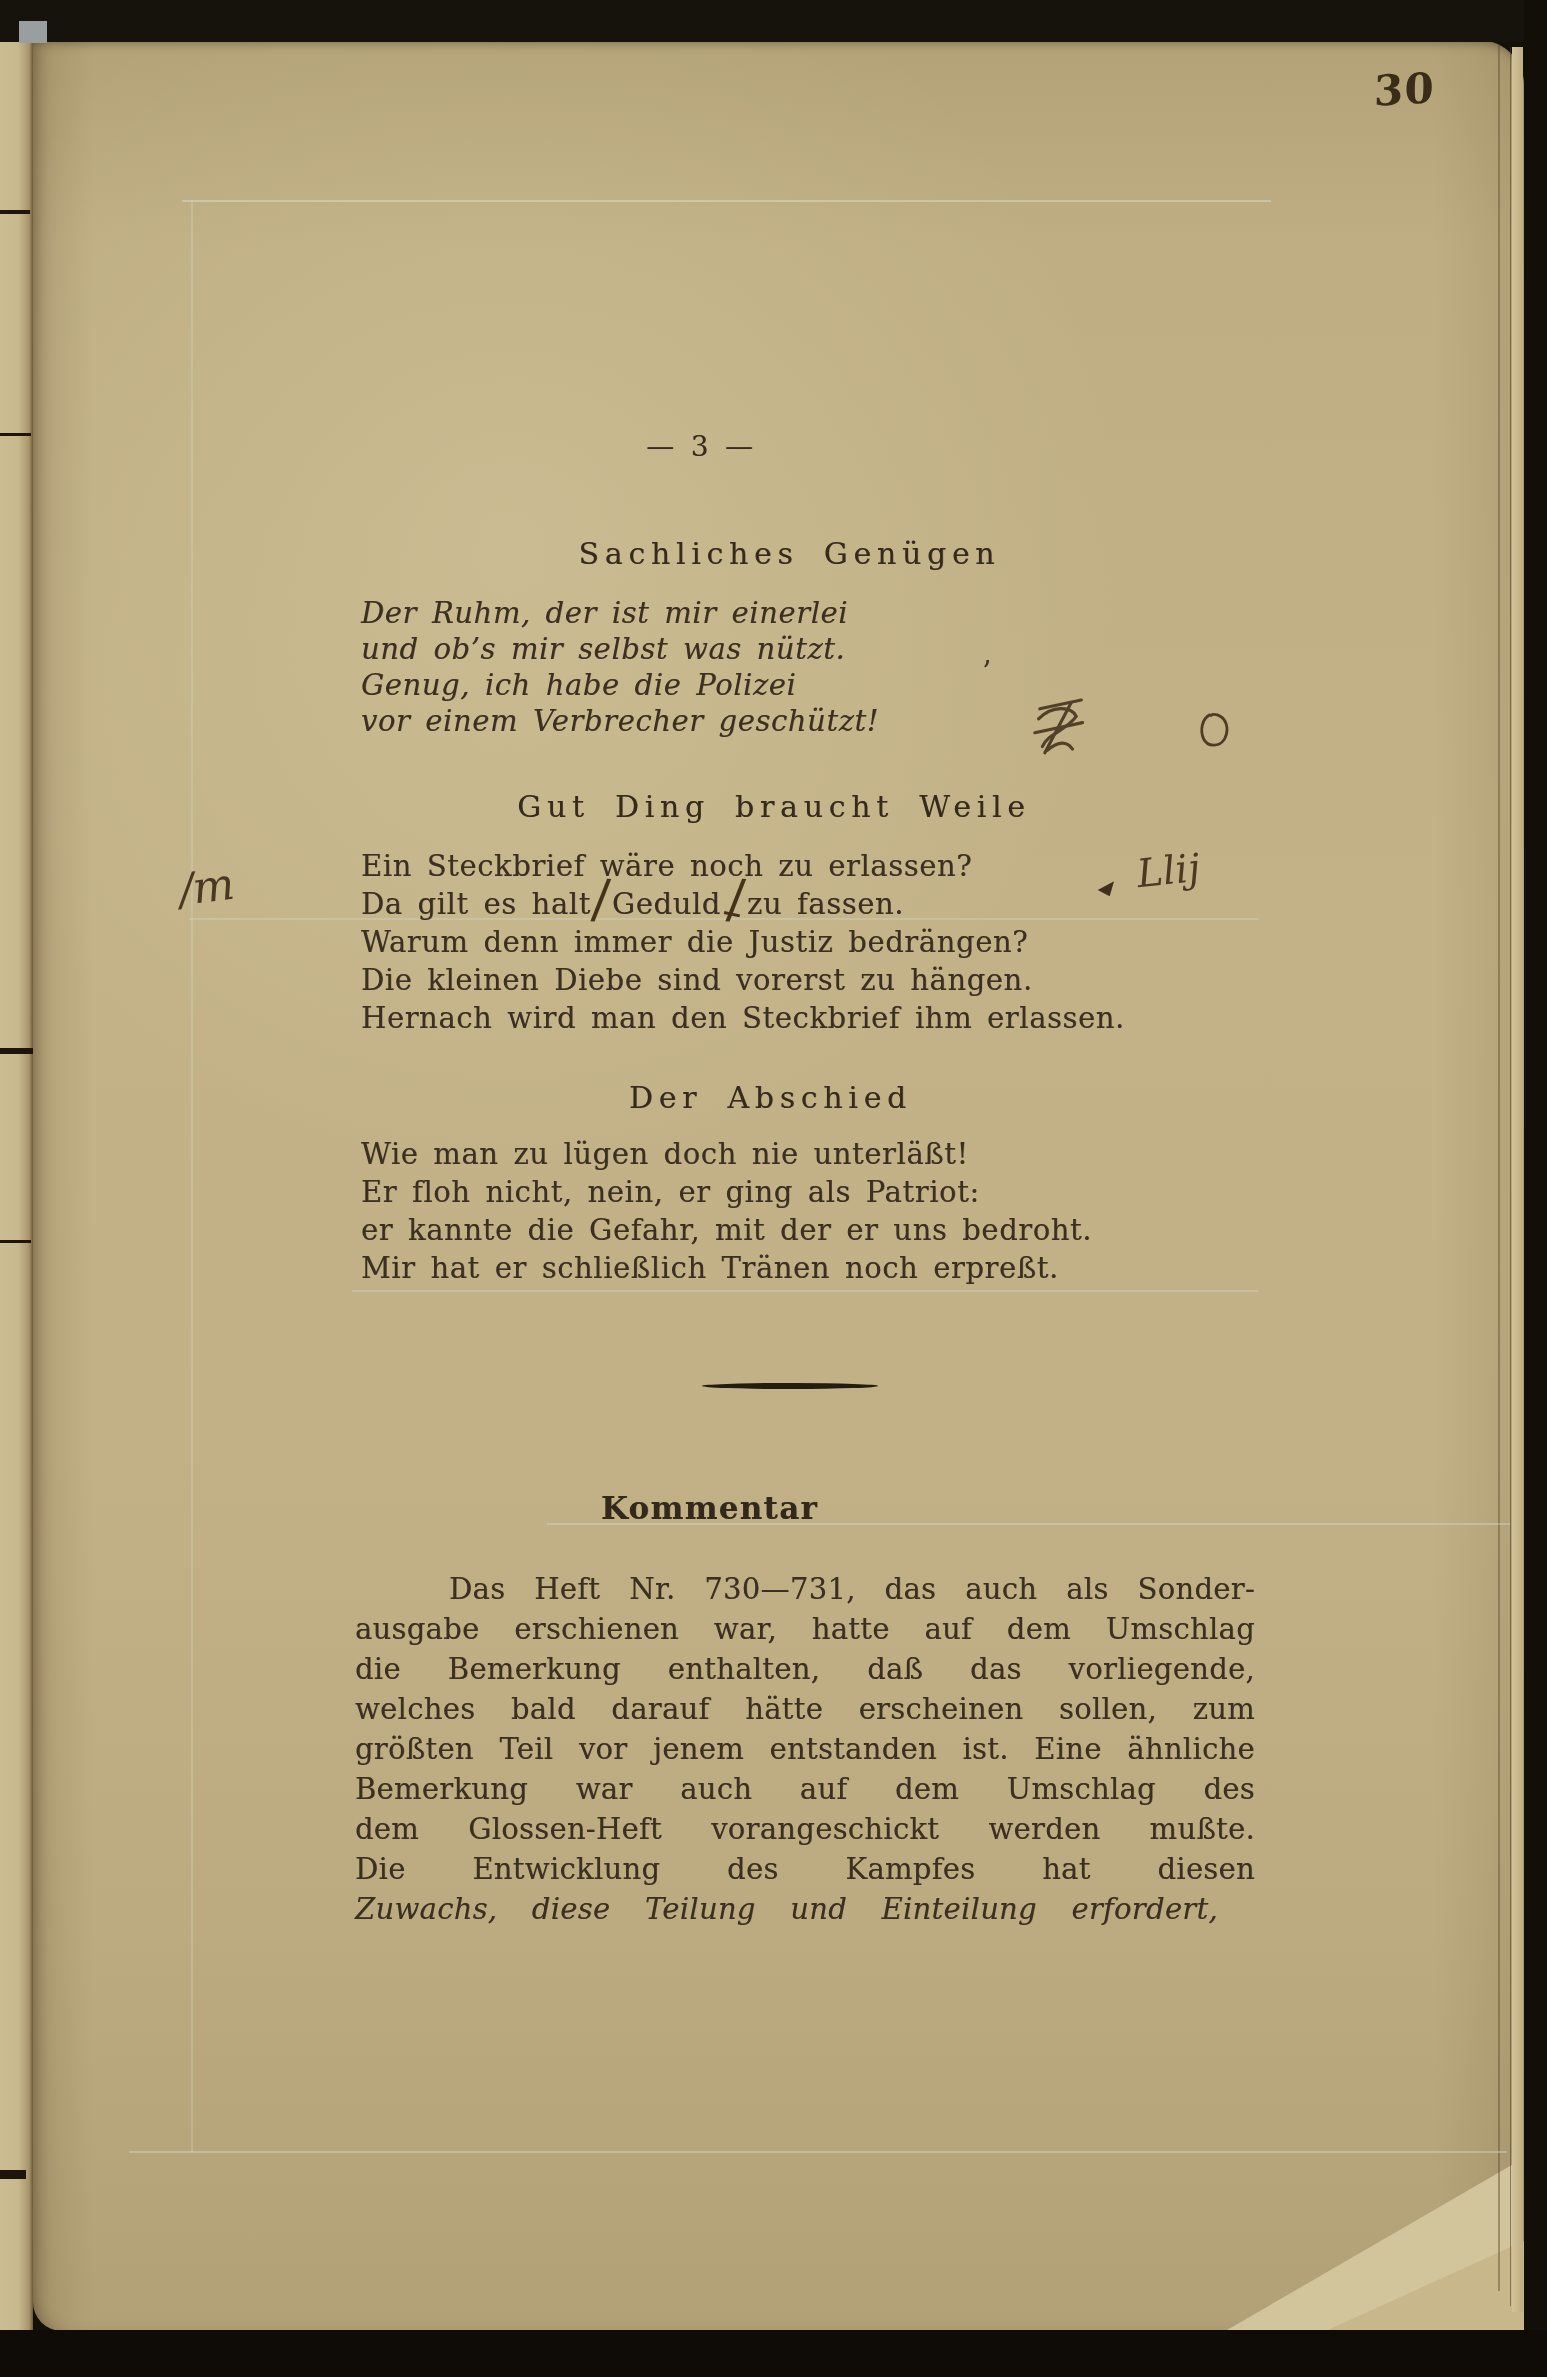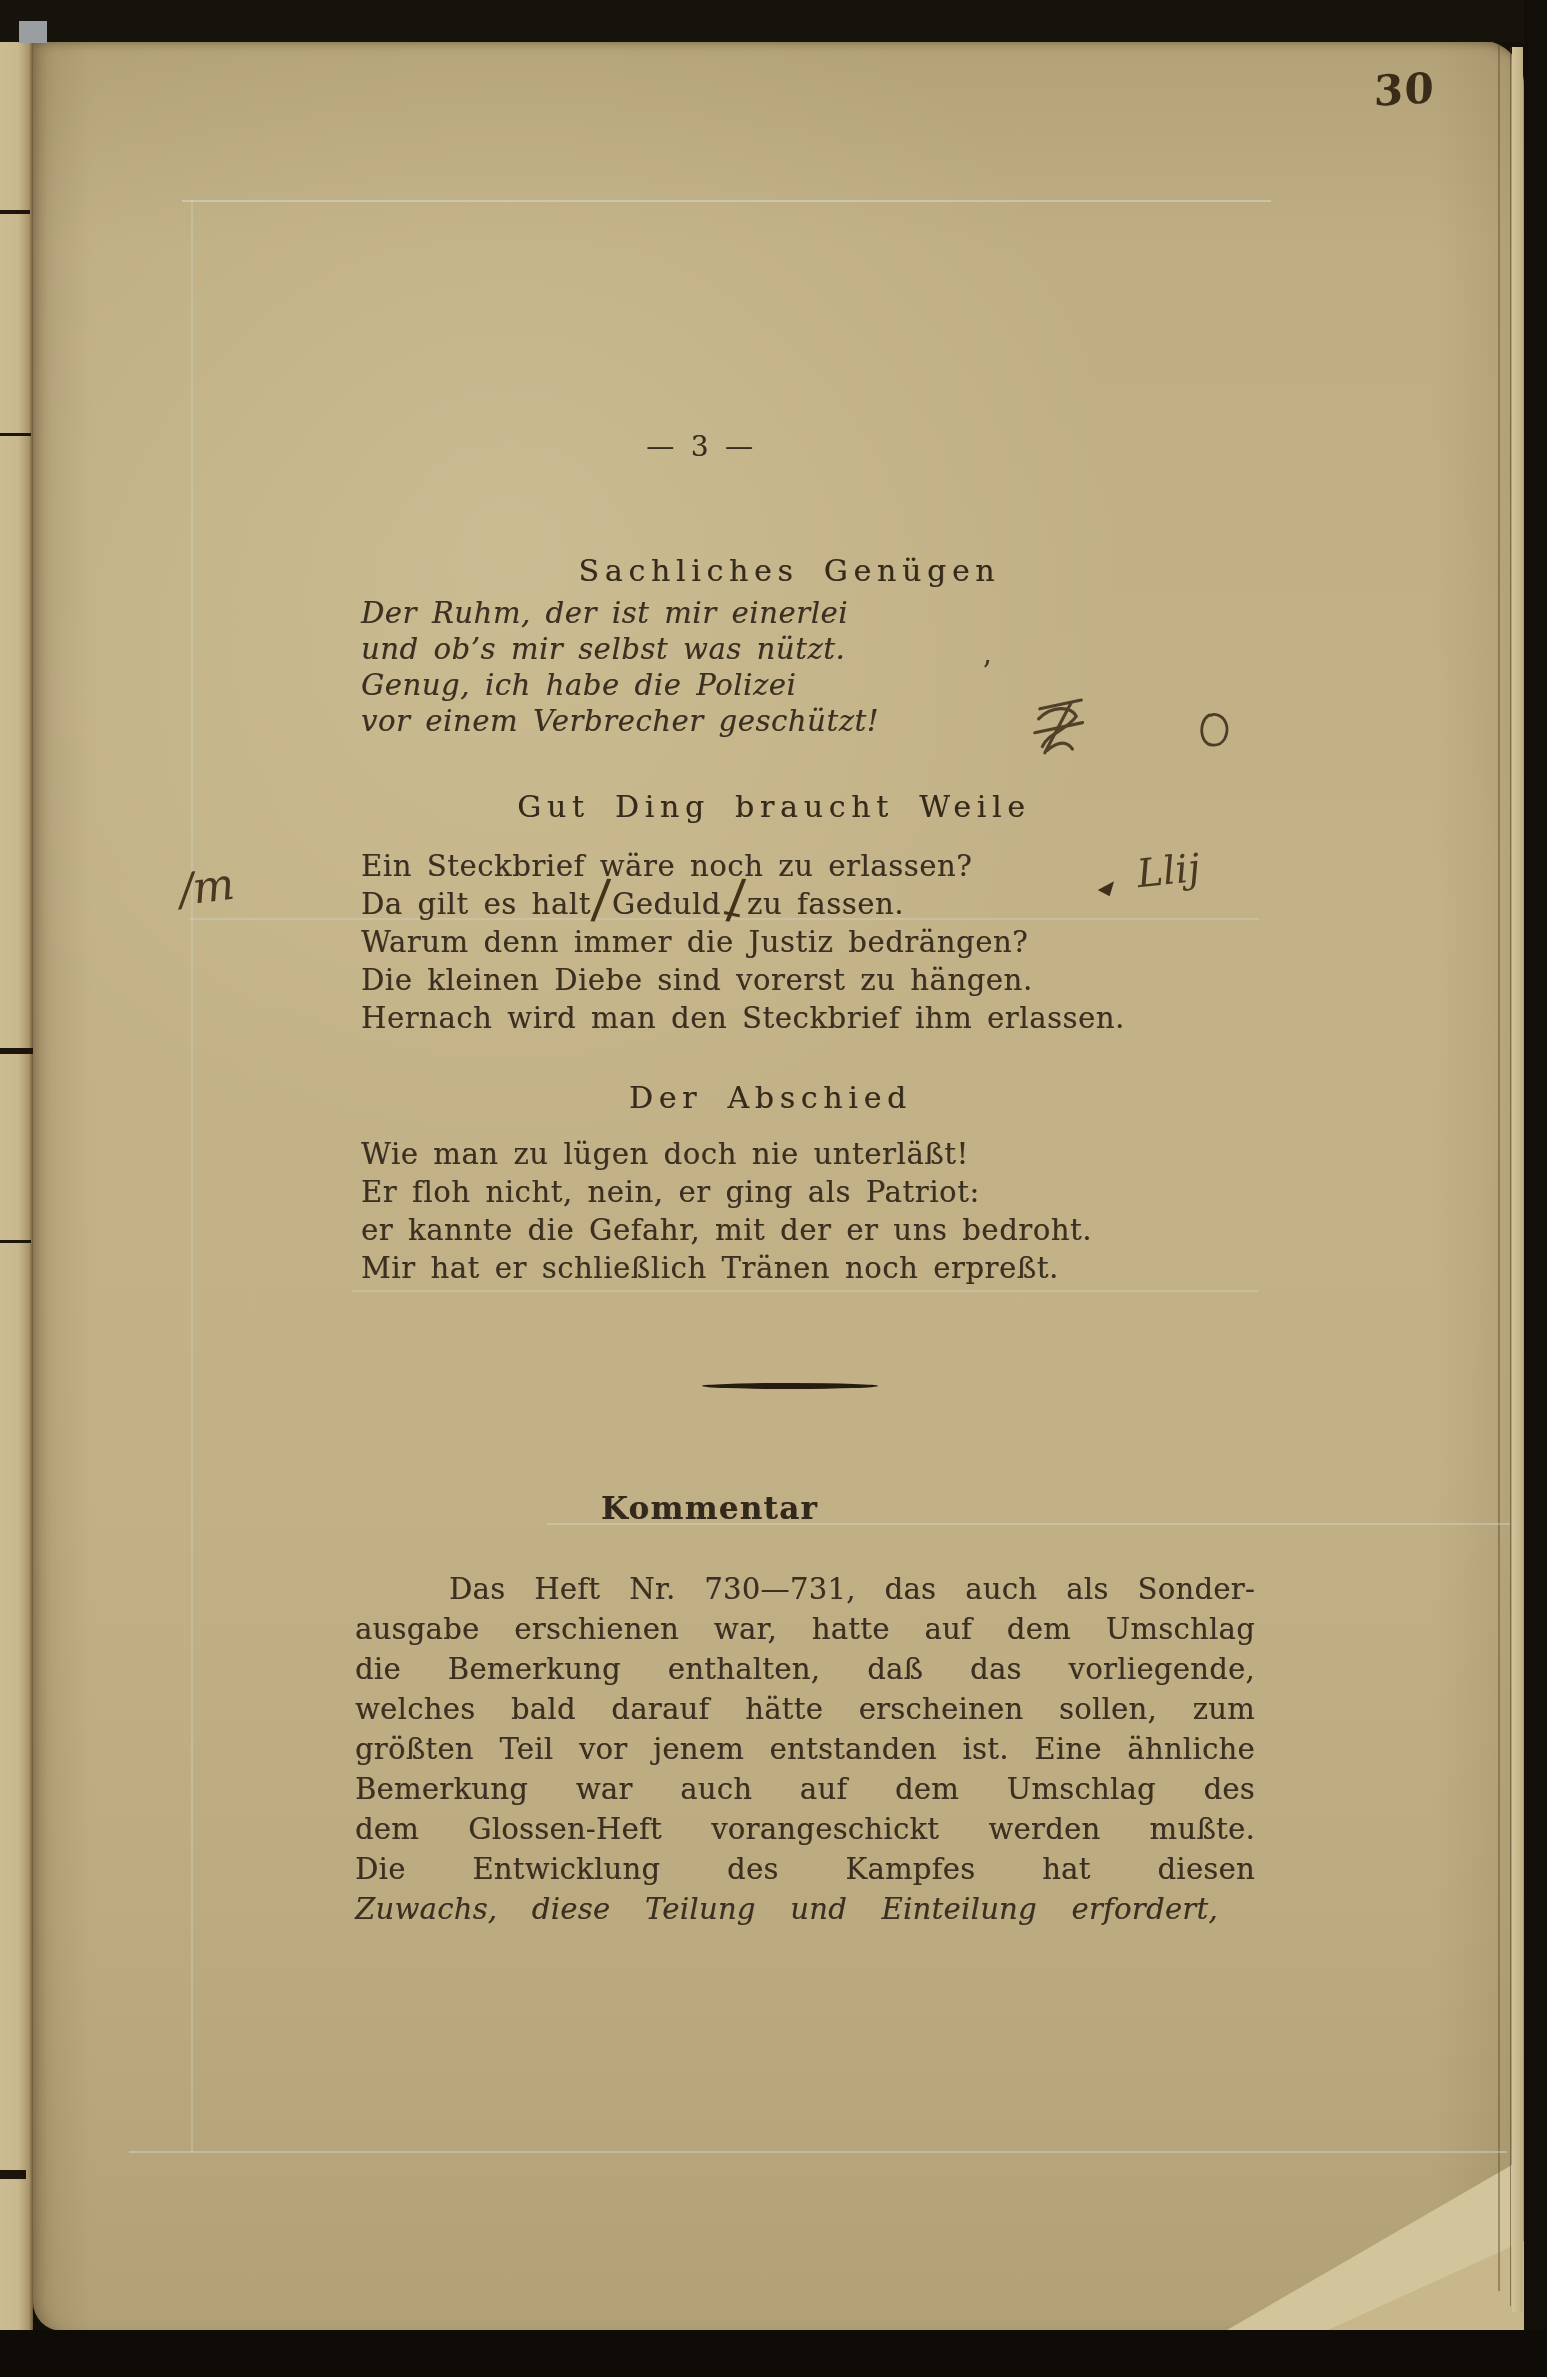--- a/index.html
+++ b/index.html
@@ -99,21 +99,21 @@
   <div class="streak frame-left"></div>
   <div class="streak streak-1"></div>
   <div class="streak streak-2"></div>
   <div class="streak streak-3"></div>
   <div class="streak frame-bottom"></div>
 
   <div class="folio hw">30</div>
 
   <div class="pagenum print">— 3 —</div>
 
-  <div class="poem-title print" style="left:361px;top:536px;width:857px;margin-top:17px;">Sachliches Genügen</div>
+  <div class="poem-title print" style="left:361px;top:536px;width:857px;">Sachliches Genügen</div>
   <div class="poem print lh58" style="left:361px;top:595px;">
     <span class="line">Der Ruhm, der ist mir einerlei</span>
     <span class="line">und ob’s mir selbst was nützt.</span>
     <span class="line">Genug, ich habe die Polizei</span>
     <span class="line">vor einem Verbrecher geschützt!</span>
   </div>
 
   <div class="stray-apostrophe hw">’</div>
 
   <svg class="mark-svg" style="left:1026px;top:695px;" width="66" height="66" viewBox="0 0 105 105" aria-label="scribbled-out glyph">

